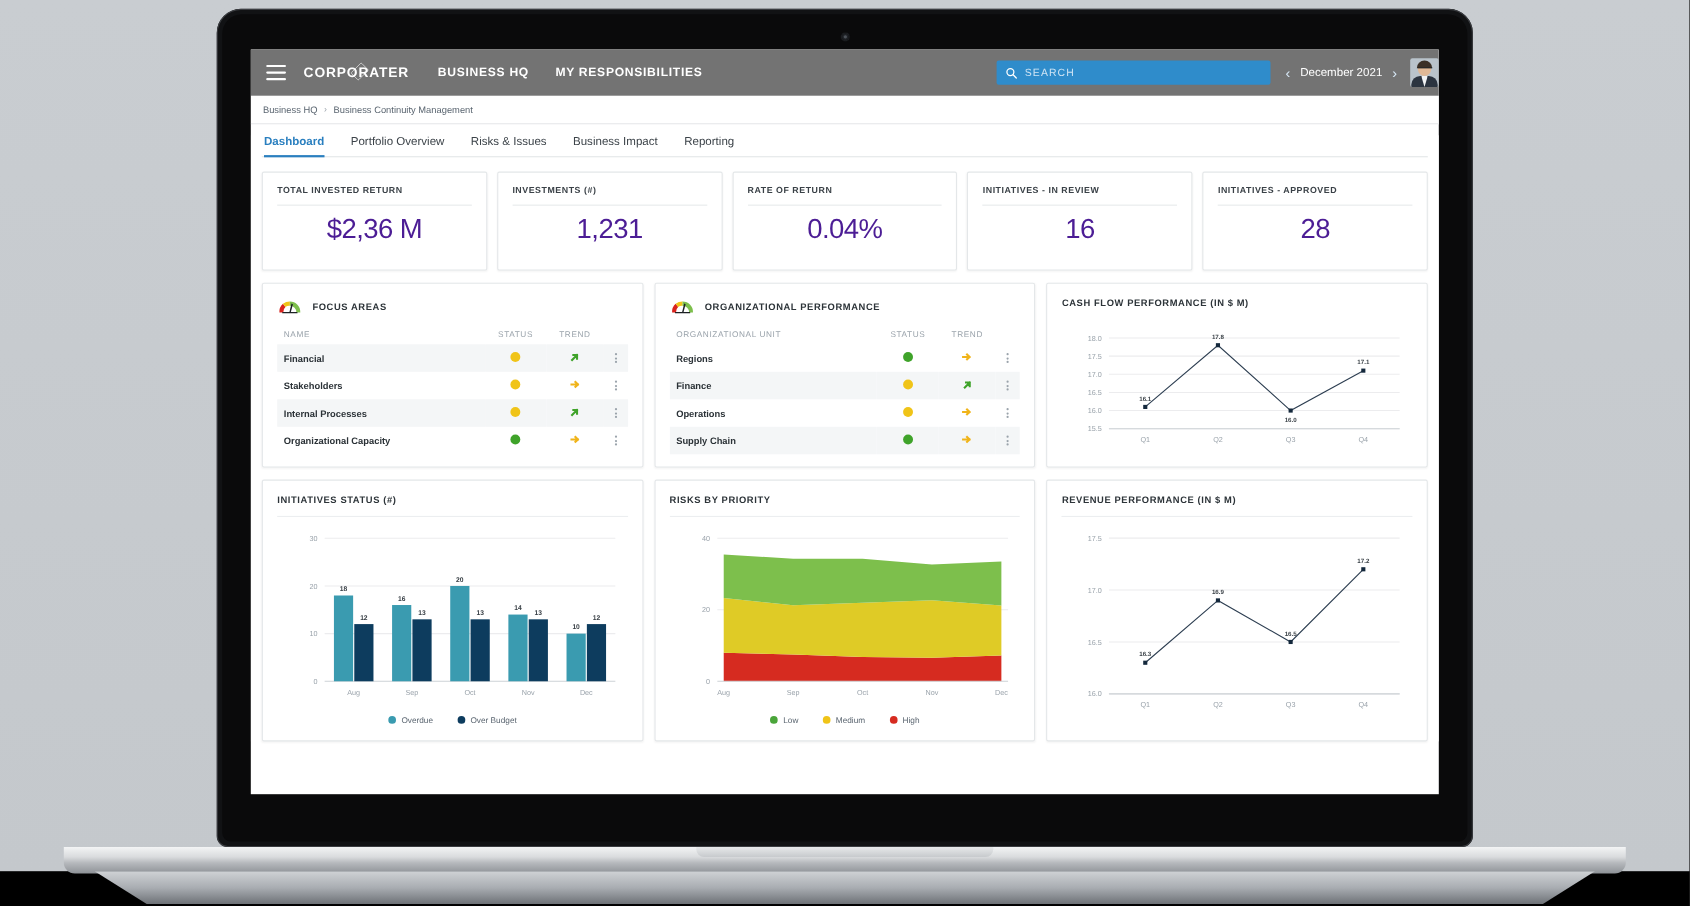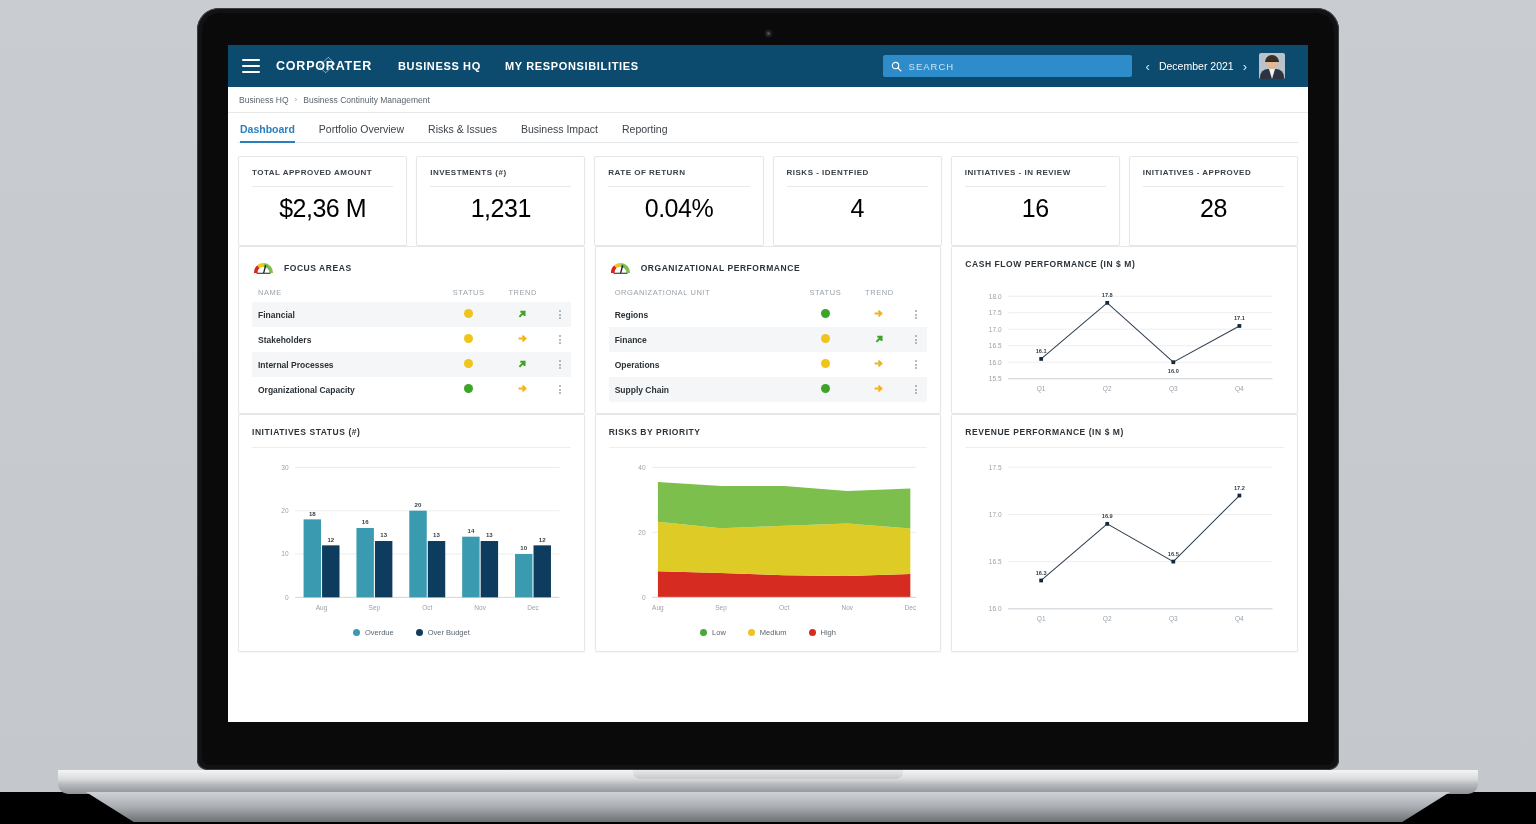--- a/index.html
+++ b/index.html
@@ -56,22 +56,22 @@
   }
   .bg-haze {
     position:absolute; left:0; top:0; width:1536px; height:792px;
     background:
       radial-gradient(ellipse 720px 420px at 50% 48%, rgba(205,209,213,0.95), rgba(188,192,197,0.0) 72%),
       linear-gradient(#c9cdd1, #c4c8cc);
   }
 
   
   .topbar {
-    height: 42px; background: #0c4a6e;
-    display: flex; align-items: center; padding: 0 23px 0 14px; gap: 0;
+    height: 42px; background: #737373;
+    display: flex; align-items: center; padding: 0 0 0 14px; gap: 0;
     position: relative;
   }
   .hamburger { width: 18px; height: 14px; display:flex; flex-direction:column; justify-content:space-between; cursor:pointer; margin-right: 16px; }
   .hamburger i { display:block; height:2px; background:#fff; border-radius:1px; }
   .brand { display:flex; align-items:center; gap:0; margin-right: 26px; position: relative; }
   .brand-text { color:#fff; font-size:12.5px; font-weight:bold; letter-spacing:0.8px; }
   .brand-diamond {
     position:absolute; left:43px; top:-5px; width:16px; height:22px;
     border:1.3px solid rgba(255,255,255,.85);
     transform: rotate(45deg) scale(0.62); border-radius:2px;
@@ -123,24 +123,24 @@
 
   
   .kpi-row { display:flex; gap:9px; margin-top: 13px; }
   .kpi {
     flex:1; background:#fff; border:1px solid #e4e7e9; border-radius:2px;
     padding: 11px 13px 14px 13px; height:90px;
     box-shadow: 0 1px 2px rgba(0,0,0,0.045);
   }
   .kpi-label { font-size:8px; font-weight:bold; color:#3a4147; letter-spacing:0.5px; }
   .kpi-rule { height:1px; background:#e7eaec; margin: 9px 0 0 0; }
-  .kpi-value { font-size:25px; color:#000000; text-align:center; margin-top:7px; font-weight:400; letter-spacing:-0.5px; }
+  .kpi-value { font-size:25px; color:#4c1d95; text-align:center; margin-top:7px; font-weight:400; letter-spacing:-0.5px; }
 
   
-  .panel-row { display:flex; gap:10px; }
+  .panel-row { display:flex; gap:10px; margin-top: 11px; }
   .panel {
     flex:1; background:#fff; border:1px solid #e4e7e9; border-radius:2px;
     box-shadow: 0 1px 2px rgba(0,0,0,0.045);
     padding: 12px 13px 12px 13px;
     display:flex; flex-direction:column;
   }
   .panel-head { display:flex; align-items:center; gap:9px; }
   .panel-title { font-size:8.5px; font-weight:bold; color:#2d3439; letter-spacing:0.55px; }
   .panel-rule { height:1px; background:#eceef0; margin-top:10px; }
 
@@ -241,38 +241,33 @@
       <div class="tabs">
         <span class="tab active">Dashboard</span>
         <span class="tab">Portfolio Overview</span>
         <span class="tab">Risks &amp; Issues</span>
         <span class="tab">Business Impact</span>
         <span class="tab">Reporting</span>
       </div>
 
       <div class="kpi-row">
         <div class="kpi">
-          <div class="kpi-label">TOTAL APPROVED AMOUNT</div>
+          <div class="kpi-label">TOTAL INVESTED RETURN</div>
           <div class="kpi-rule"></div>
           <div class="kpi-value">$2,36 M</div>
         </div>
         <div class="kpi">
           <div class="kpi-label">INVESTMENTS (#)</div>
           <div class="kpi-rule"></div>
           <div class="kpi-value">1,231</div>
         </div>
         <div class="kpi">
           <div class="kpi-label">RATE OF RETURN</div>
           <div class="kpi-rule"></div>
           <div class="kpi-value">0.04%</div>
-        </div>
-        <div class="kpi">
-          <div class="kpi-label">RISKS - IDENTFIED</div>
-          <div class="kpi-rule"></div>
-          <div class="kpi-value">4</div>
         </div>
         <div class="kpi">
           <div class="kpi-label">INITIATIVES - IN REVIEW</div>
           <div class="kpi-rule"></div>
           <div class="kpi-value">16</div>
         </div>
         <div class="kpi">
           <div class="kpi-label">INITIATIVES - APPROVED</div>
           <div class="kpi-rule"></div>
           <div class="kpi-value">28</div>

